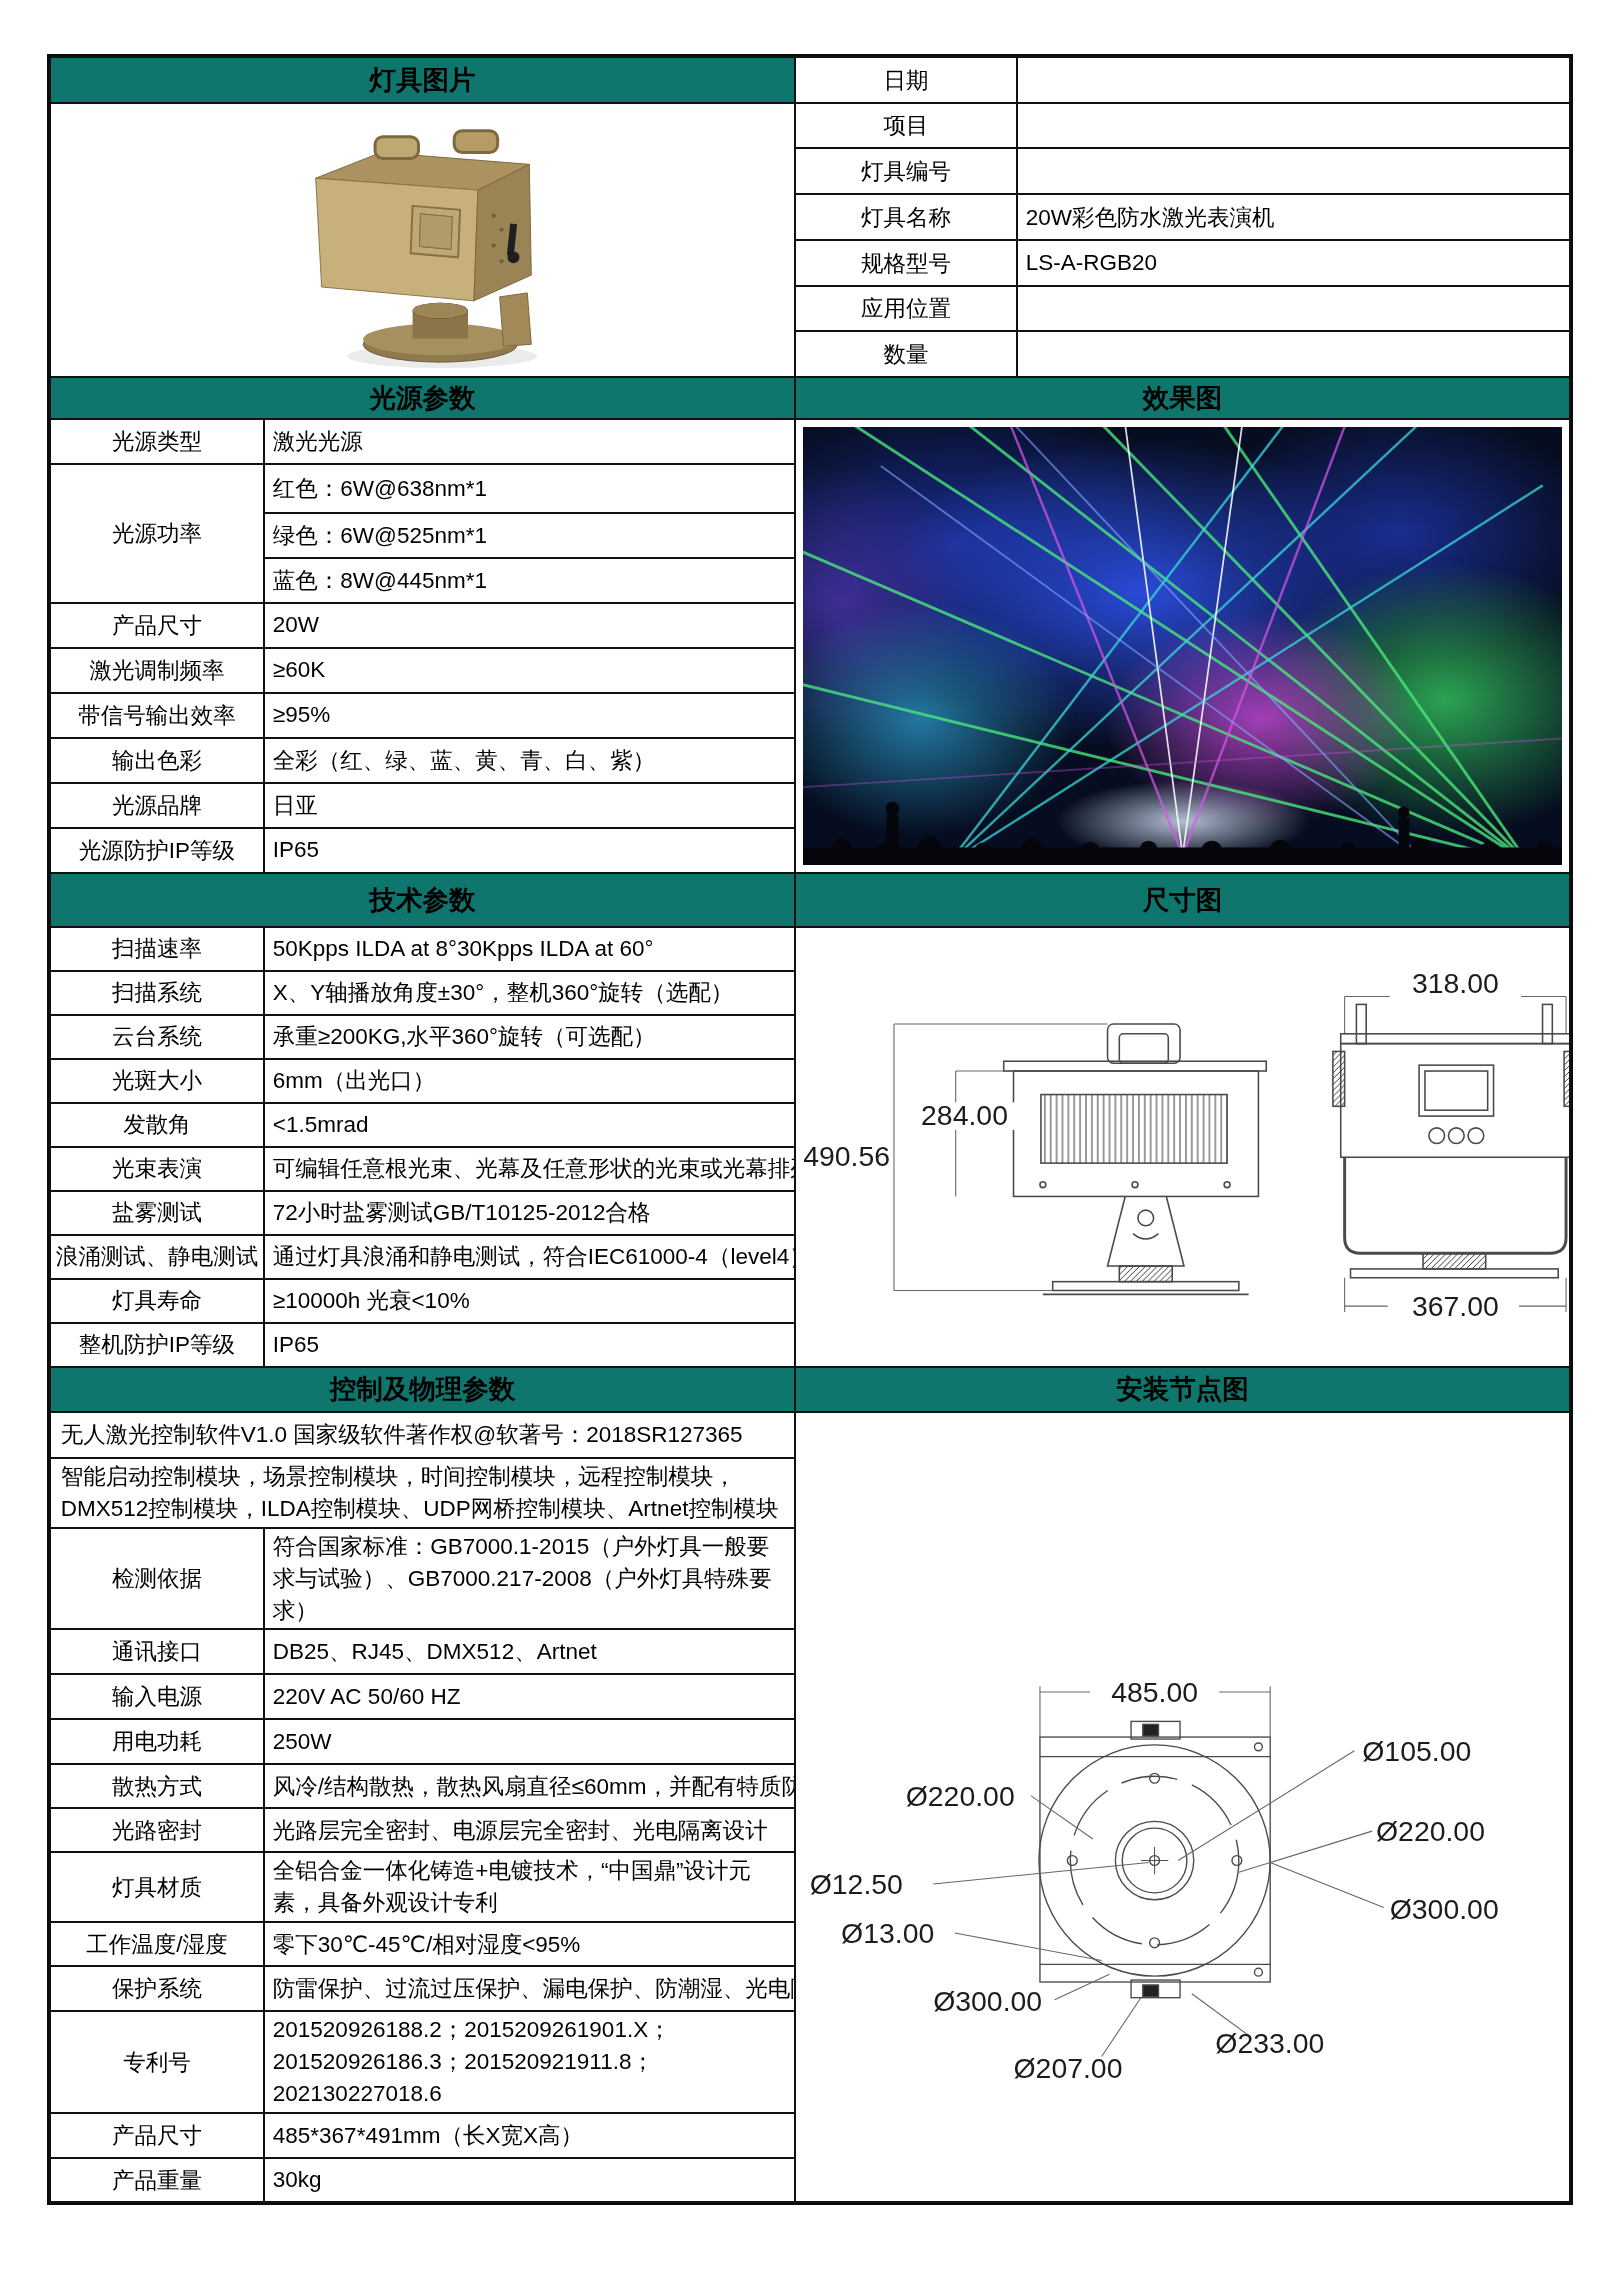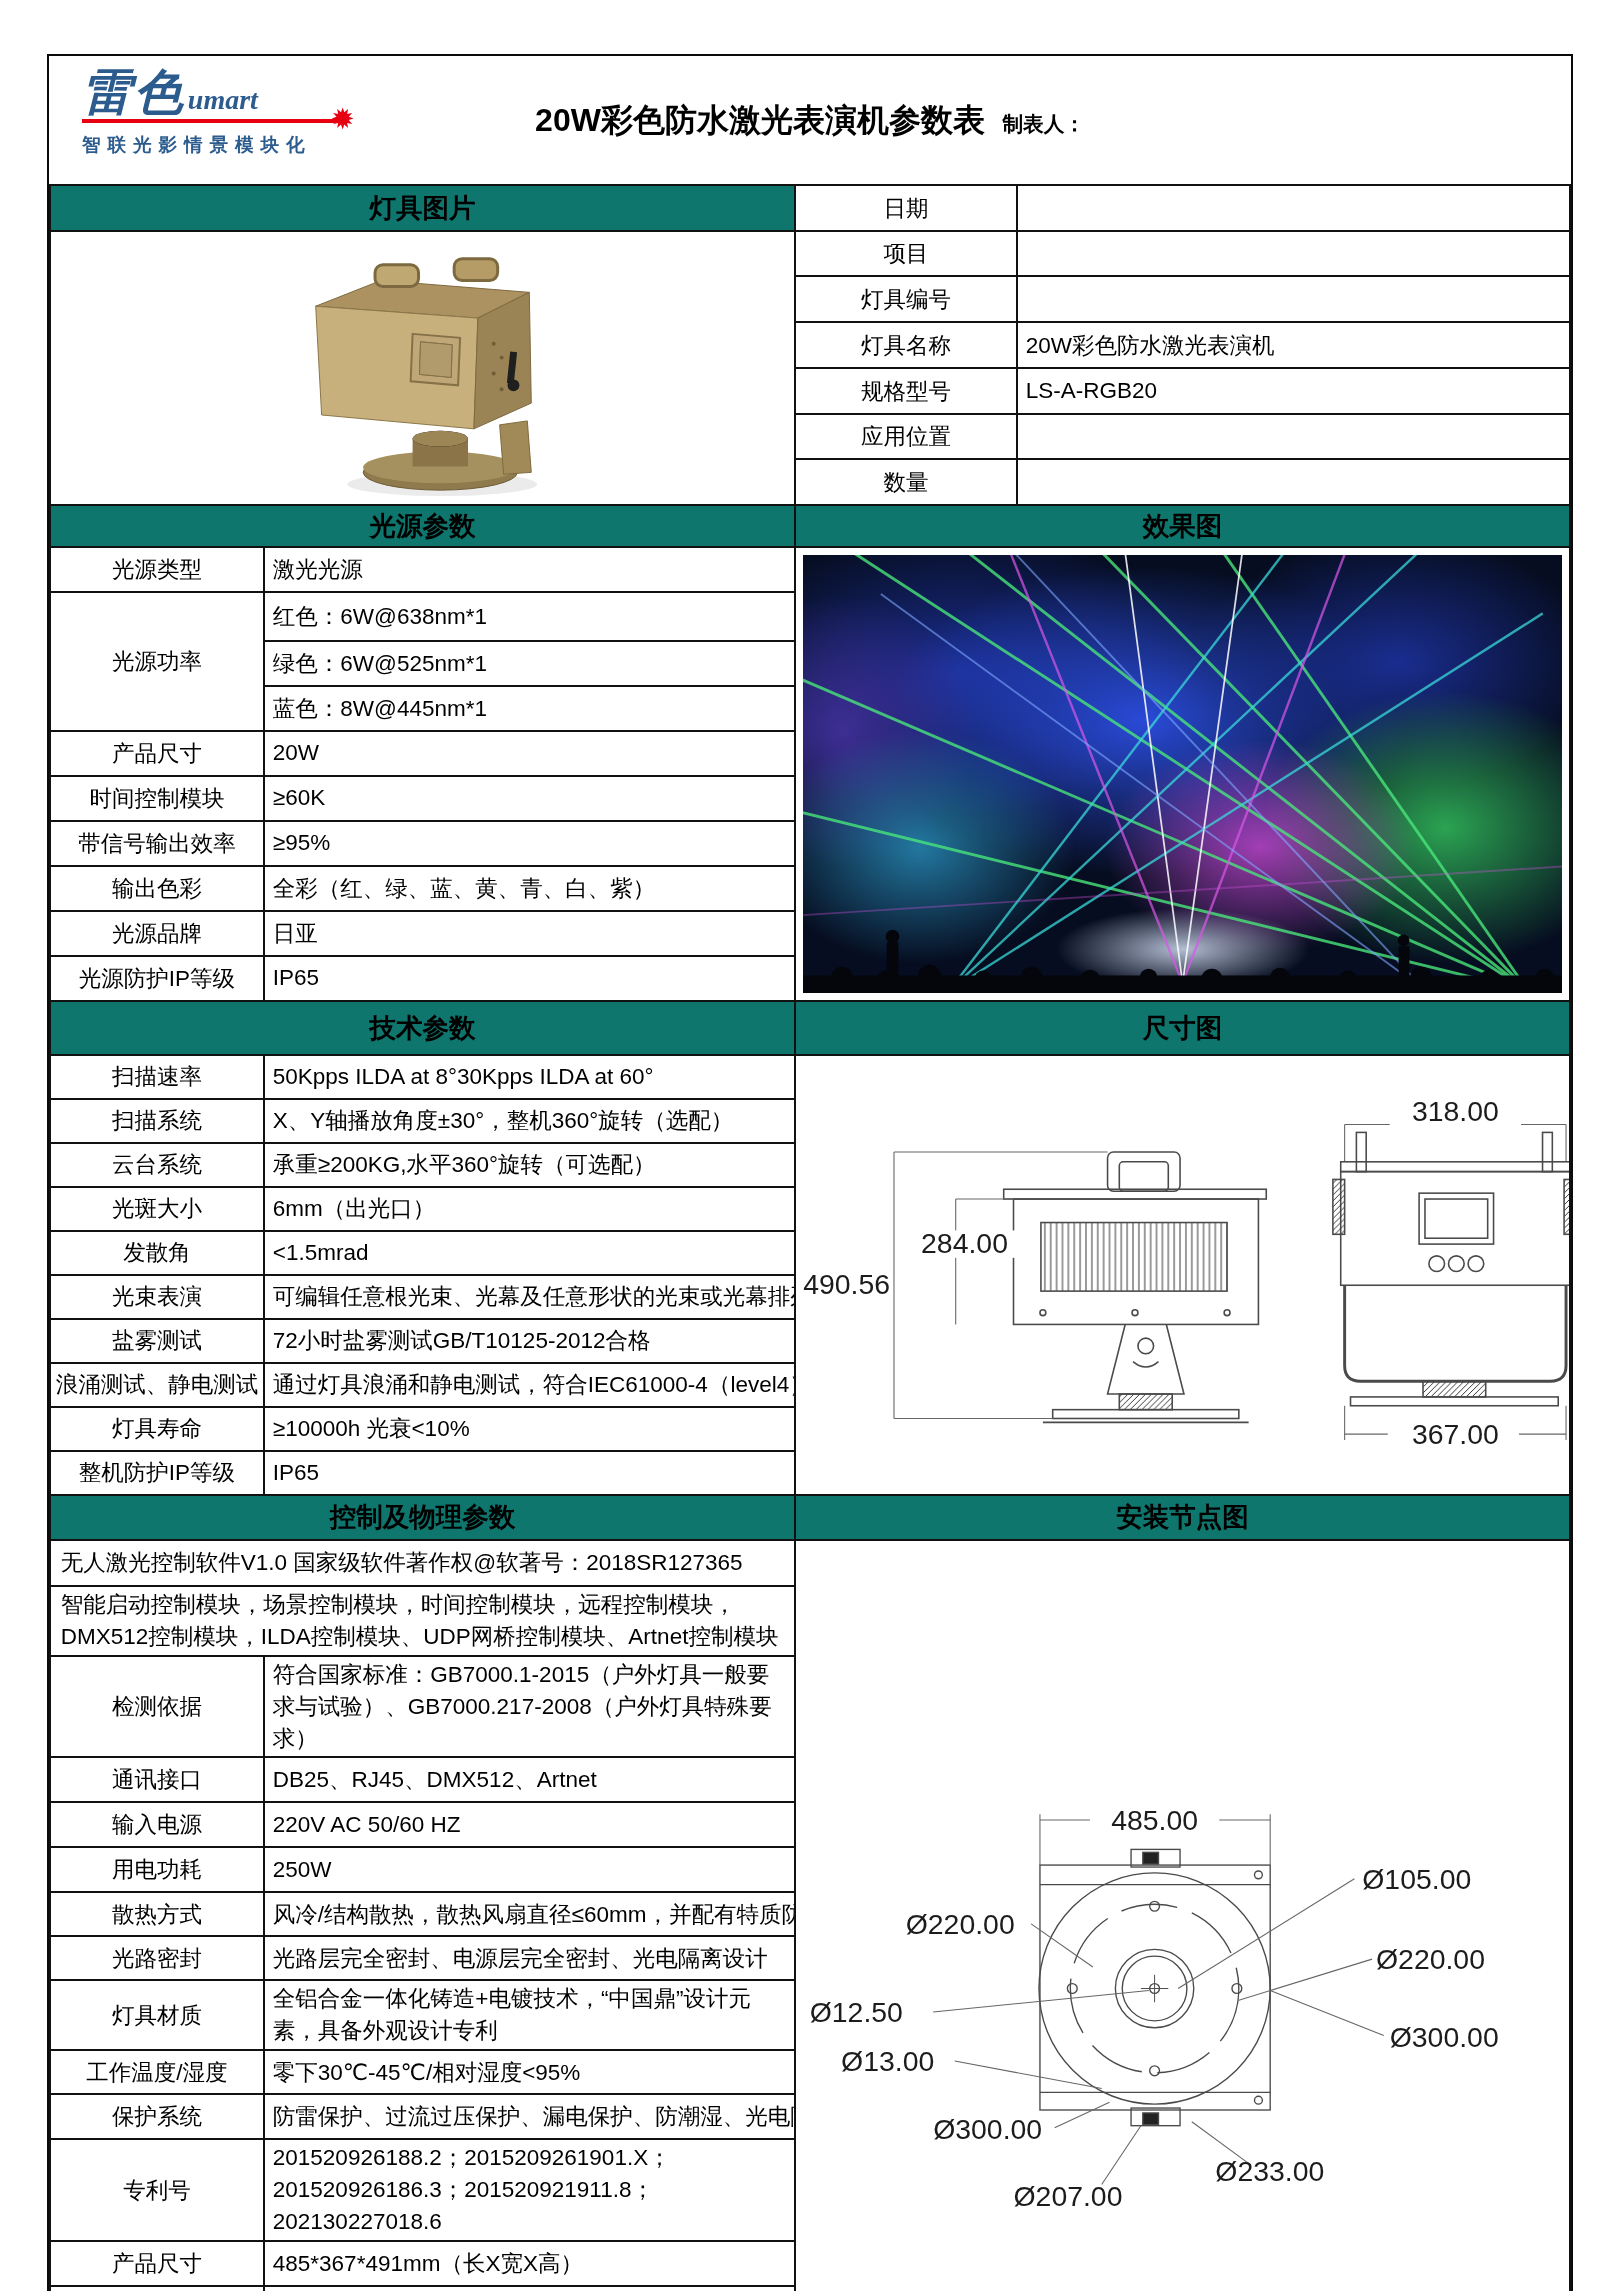--- a/index.html
+++ b/index.html
@@ -34,34 +34,20 @@
   .imgbox{width:100%;height:100%;display:flex;align-items:center;justify-content:center;}
   svg{display:block;}
   .dimtext{font-family:"Liberation Sans","DejaVu Sans",sans-serif;fill:#1c1c1c;}
 </style>
 </head>
 <body>
 
 <div class="page">
  <div class="outer">
 
-  <div class="titlebar">
-    <div class="logo">
-      <div class="logo-row">
-        <span class="brand-cn">雷色</span><span class="brand-en">umart</span>
-      </div>
-      <div class="logo-line">
-        <span class="logo-star">✹</span>
-      </div>
-      <div class="tagline">智联光影情景模块化</div>
-    </div>
-    <div class="title-wrap">
-      <span class="doc-title">20W彩色防水激光表演机参数表</span><span class="maker">制表人：</span>
-    </div>
-  </div>
 
   <table class="main">
    <colgroup>
           <col style="width:214px">
           <col style="width:531px">
           <col style="width:222px">
           <col style="width:553px">
         </colgroup>
 
    <tbody>
@@ -229,21 +215,21 @@
             <td class="val">绿色：6W@525nm*1</td>
           </tr>
    <tr style="height:45px">
             <td class="val">蓝色：8W@445nm*1</td>
           </tr>
    <tr style="height:45px">
      <td class="lab">产品尺寸</td>
      <td class="val">20W</td>
    </tr>
    <tr style="height:45px">
-     <td class="lab">时间控制模块</td>
+     <td class="lab">激光调制频率</td>
      <td class="val">≥60K</td>
    </tr>
    <tr style="height:45px">
      <td class="lab">带信号输出效率</td>
      <td class="val">≥95%</td>
    </tr>
    <tr style="height:45px">
      <td class="lab">输出色彩</td>
      <td class="val">全彩（红、绿、蓝、黄、青、白、紫）</td>
    </tr>

